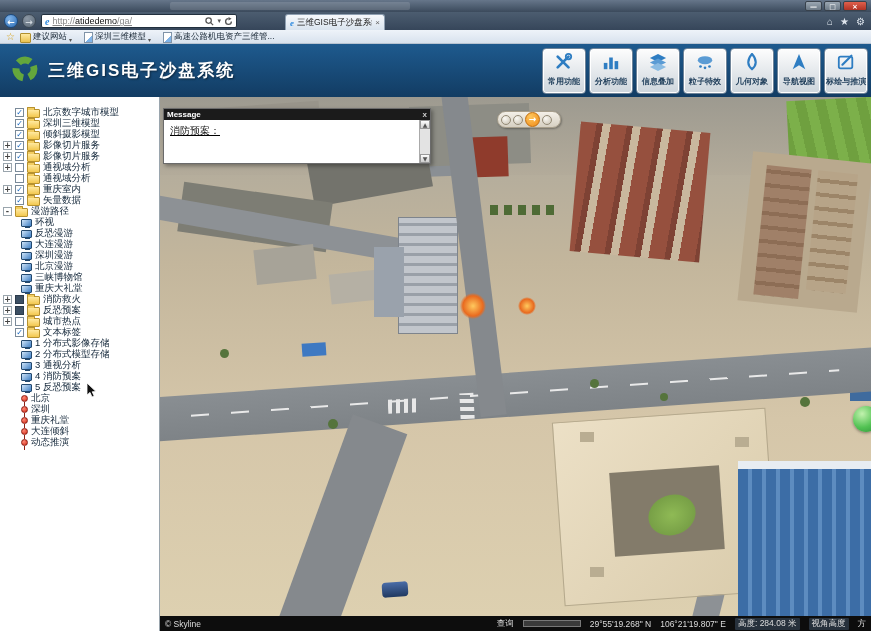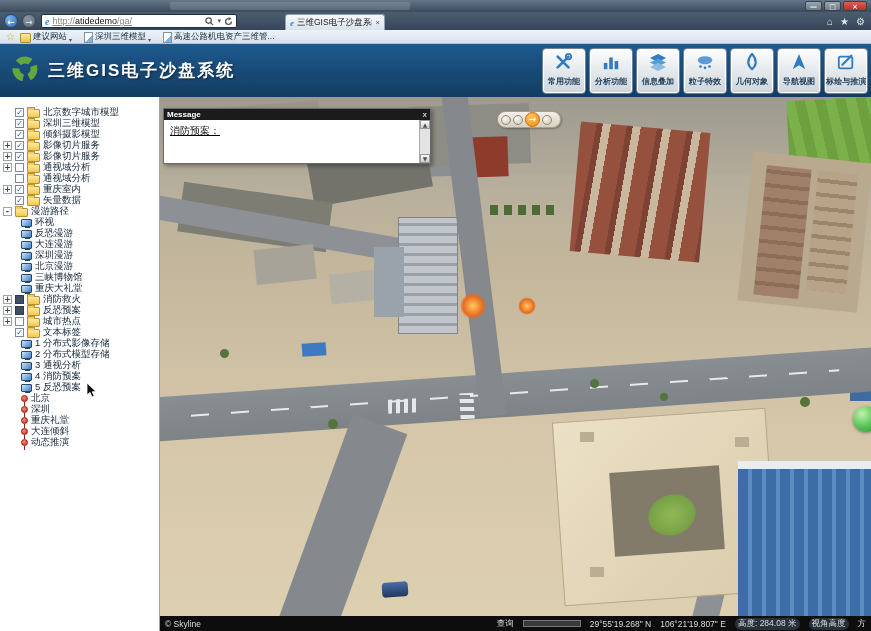--- a/index.html
+++ b/index.html
@@ -103,21 +103,21 @@
     border-color:#c06d0e;color:#fff;font:bold 9px/13px "DejaVu Sans",sans-serif;text-align:center;}
   
   #sphere{position:absolute;left:693px;top:309px;width:26px;height:26px;border-radius:50%;z-index:25;
     background:radial-gradient(circle at 35% 30%,#c2f2ae,#52c253 55%,#2c8f38);box-shadow:0 1px 3px rgba(0,0,0,.4);}
   
   #statusbar{position:absolute;left:160px;top:616px;width:711px;height:15px;background:#0d0d0d;
     color:#ddd;font-size:8.5px;display:flex;align-items:center;padding:4px 5px;box-sizing:border-box;z-index:40;}
   #status-right{margin-left:auto;display:flex;align-items:center;gap:9px;white-space:nowrap;}
   #progress{width:58px;height:7px;background:#3a3a3a;border:1px solid #777;box-sizing:border-box;}
   #progress .fill{width:100%;height:100%;background:#ececec;}
-  .chip{background:#27313c;padding:0 3px;border-radius:6px;}
+  .chip{background:#27313c;padding:0 3px;border-radius:1px;}
 </style>
 </head>
 <body>
 
 <div id="titlebar">
   <div class="ghost"></div>
   <div id="winbtns">
     <div class="wbtn">—</div>
     <div class="wbtn">□</div>
     <div class="wbtn close">×</div>

